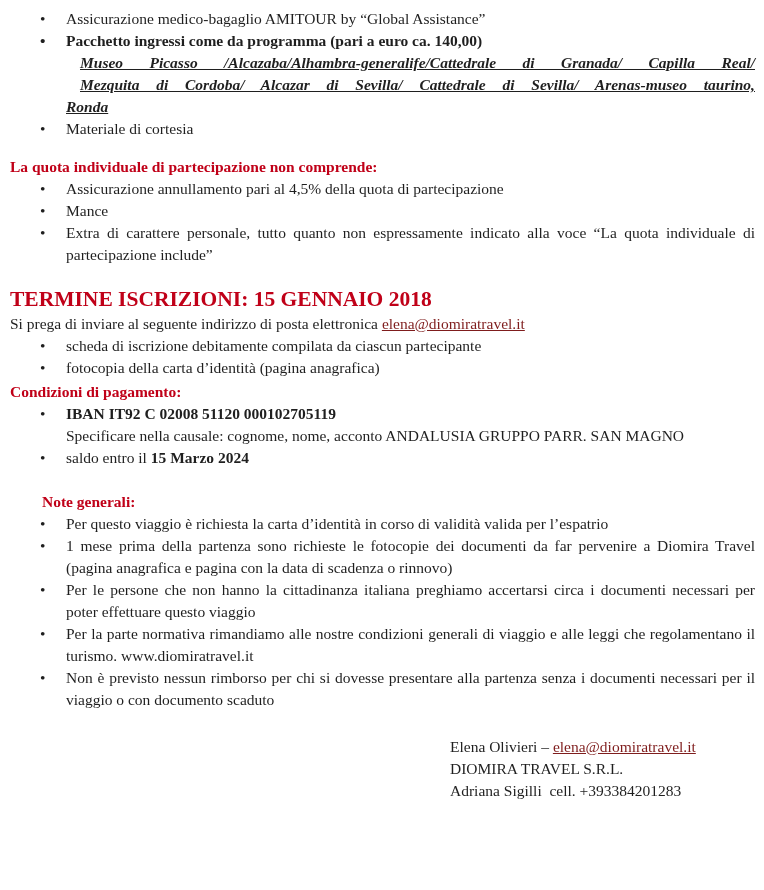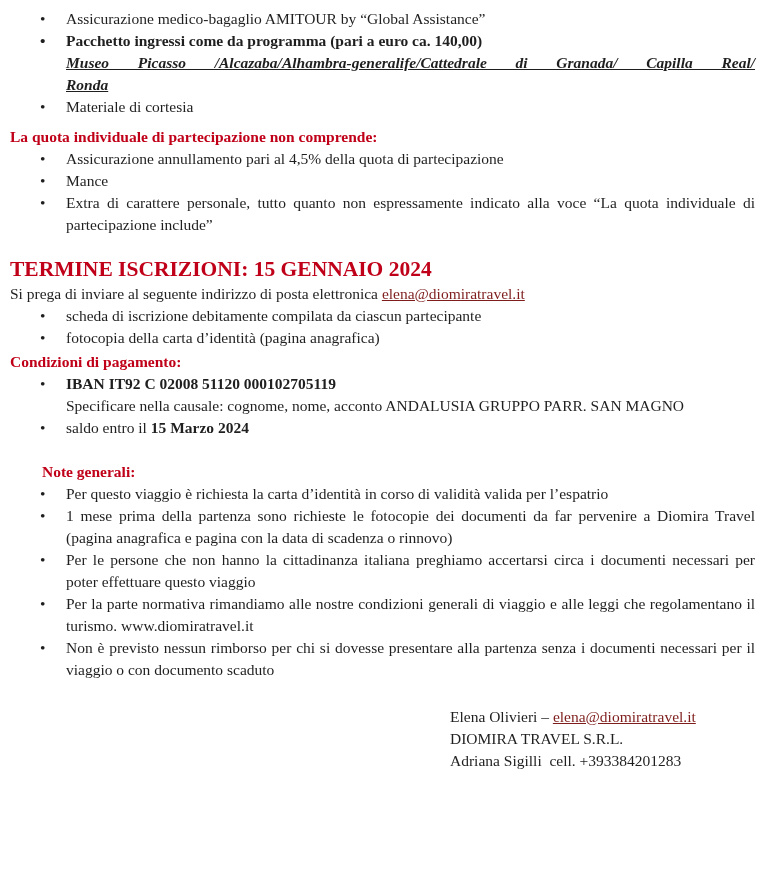--- a/index.html
+++ b/index.html
@@ -21,26 +21,26 @@
   .bullet-item { position: relative; padding-left: 56px; }
   .bullet-item .bullet {
     position: absolute;
     left: 30px;
     top: 0;
   }
   .bold { font-weight: bold; }
   .justify { text-align: justify; }
   .detail-block { padding-left: 56px; font-weight: bold; font-style: italic; }
   .detail-line { text-decoration: underline; }
-  .jlast { text-align: justify; text-align-last: justify; }
+  .jlast { text-align: justify; text-align-last: justify; margin-left: 14px; }
   .sec-heading {
     color: #c00018;
     font-weight: bold;
   }
-  .mt-sec1 { margin-top: 8px; }
+  .mt-sec1 { margin-top: 16px; }
   .big-heading {
     color: #c00018;
     font-weight: bold;
     font-size: 21.5px;
     line-height: 27px;
     margin-top: 20px;
   }
   .mt-modalita { margin-top: 24px; }
   .mt-condizioni { margin-top: 2px; }
   .mt-note { margin-top: 22px; margin-left: 32px; }
@@ -63,20 +63,21 @@
     <div class="bullet-item">
       <span class="bullet">•</span>
       <div>Assicurazione medico-bagaglio AMITOUR by “Global Assistance”</div>
     </div>
     <div class="bullet-item">
       <span class="bullet bold">•</span>
       <div class="bold">Pacchetto ingressi come da programma (pari a euro ca. 140,00)</div>
     </div>
     <div class="detail-block">
       <div class="detail-line jlast">Museo Picasso /Alcazaba/Alhambra-generalife/Cattedrale di Granada/ Capilla Real/</div>
+      <div class="detail-line jlast">Mezquita di Cordoba/ Alcazar di Sevilla/ Cattedrale di Sevilla/ Arenas-museo taurino,</div>
       <div class="detail-line" style="display:inline-block;">Ronda</div>
     </div>
     <div class="bullet-item">
       <span class="bullet">•</span>
       <div>Materiale di cortesia</div>
     </div>
   </div>
 
   <div class="sec-heading mt-sec1">La quota individuale di partecipazione non comprende:</div>
   <div>
@@ -87,21 +88,21 @@
     <div class="bullet-item">
       <span class="bullet">•</span>
       <div>Mance</div>
     </div>
     <div class="bullet-item">
       <span class="bullet">•</span>
       <div class="justify">Extra di carattere personale, tutto quanto non espressamente indicato alla voce “La quota individuale di partecipazione include”</div>
     </div>
   </div>
 
-  <div class="big-heading">TERMINE ISCRIZIONI: 15 GENNAIO 2024</div>
+  <div class="big-heading">TERMINE ISCRIZIONI: 15 GENNAIO 2018</div>
 
   <div>
     <span>Si prega di inviare al seguente indirizzo di posta elettronica </span><a class="doc-link">elena@diomiratravel.it</a>
   </div>
   <div>
     <div class="bullet-item">
       <span class="bullet">•</span>
       <div>scheda di iscrizione debitamente compilata da ciascun partecipante</div>
     </div>
     <div class="bullet-item">

